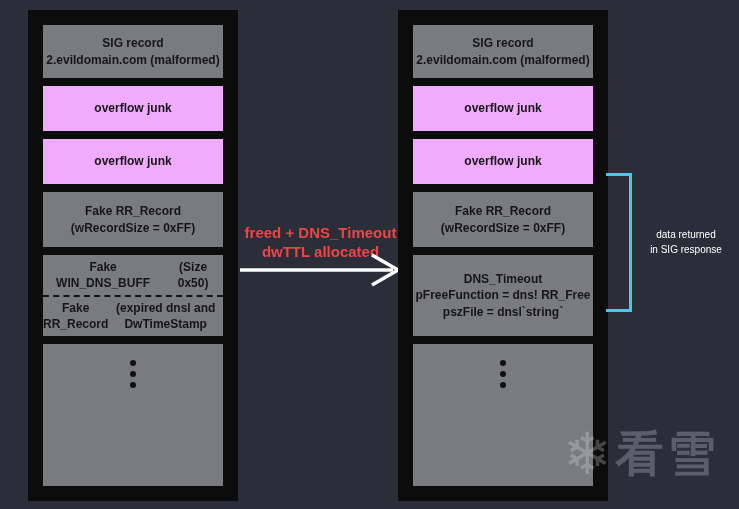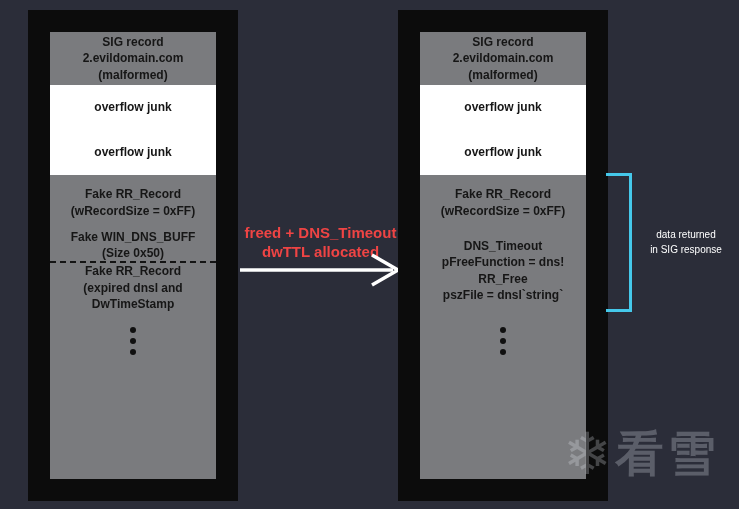--- a/index.html
+++ b/index.html
@@ -6,41 +6,41 @@
   body{
     width:739px;height:509px;
     background:#2b2d39;
     font-family:"Liberation Sans", sans-serif;
     position:relative;
     overflow:hidden;
   }
   .column{
     position:absolute;top:10px;height:491px;width:210px;
     background:#0c0c0c;
-    padding:22px;box-sizing:border-box;
-    display:flex;flex-direction:column;gap:0;
+    padding:15px;box-sizing:border-box;
+    display:flex;flex-direction:column;gap:8px;
   }
   .col-left{left:28px;}
   .col-right{left:398px;}
   .block{
     display:flex;flex-direction:column;align-items:center;justify-content:center;
     text-align:center;
     color:#161616;font-weight:bold;font-size:12px;line-height:1.35;
   }
   .gray{background:#7a7b7e;}
-  .red{background:#ffffff;}
+  .red{background:#f0abfc;}
   .h-sig{height:53px;}
   .h-red{height:45px;}
   .h-rr{height:55px;}
   .h-mid{height:81px;}
   .h-rest{flex:1;justify-content:flex-start;padding-top:16px;}
   .split{padding:0;}
   .split-half{
     flex:1;width:100%;
-    display:flex;flex-direction:column;align-items:center;justify-content:center;
+    display:flex;flex-direction:row;align-items:center;justify-content:center;
     box-sizing:border-box;
   }
   .split-top{border-bottom:2px dashed #141414;}
   .dots{display:flex;flex-direction:column;gap:5px;align-items:center;}
   .dot{width:6px;height:6px;border-radius:50%;background:#101010;}
   .transition-label{
     position:absolute;left:228px;top:224px;width:185px;
     text-align:center;color:#ef4444;font-size:15px;font-weight:600;line-height:1.25;
   }
   .arrow-svg{position:absolute;left:237px;top:250px;}

